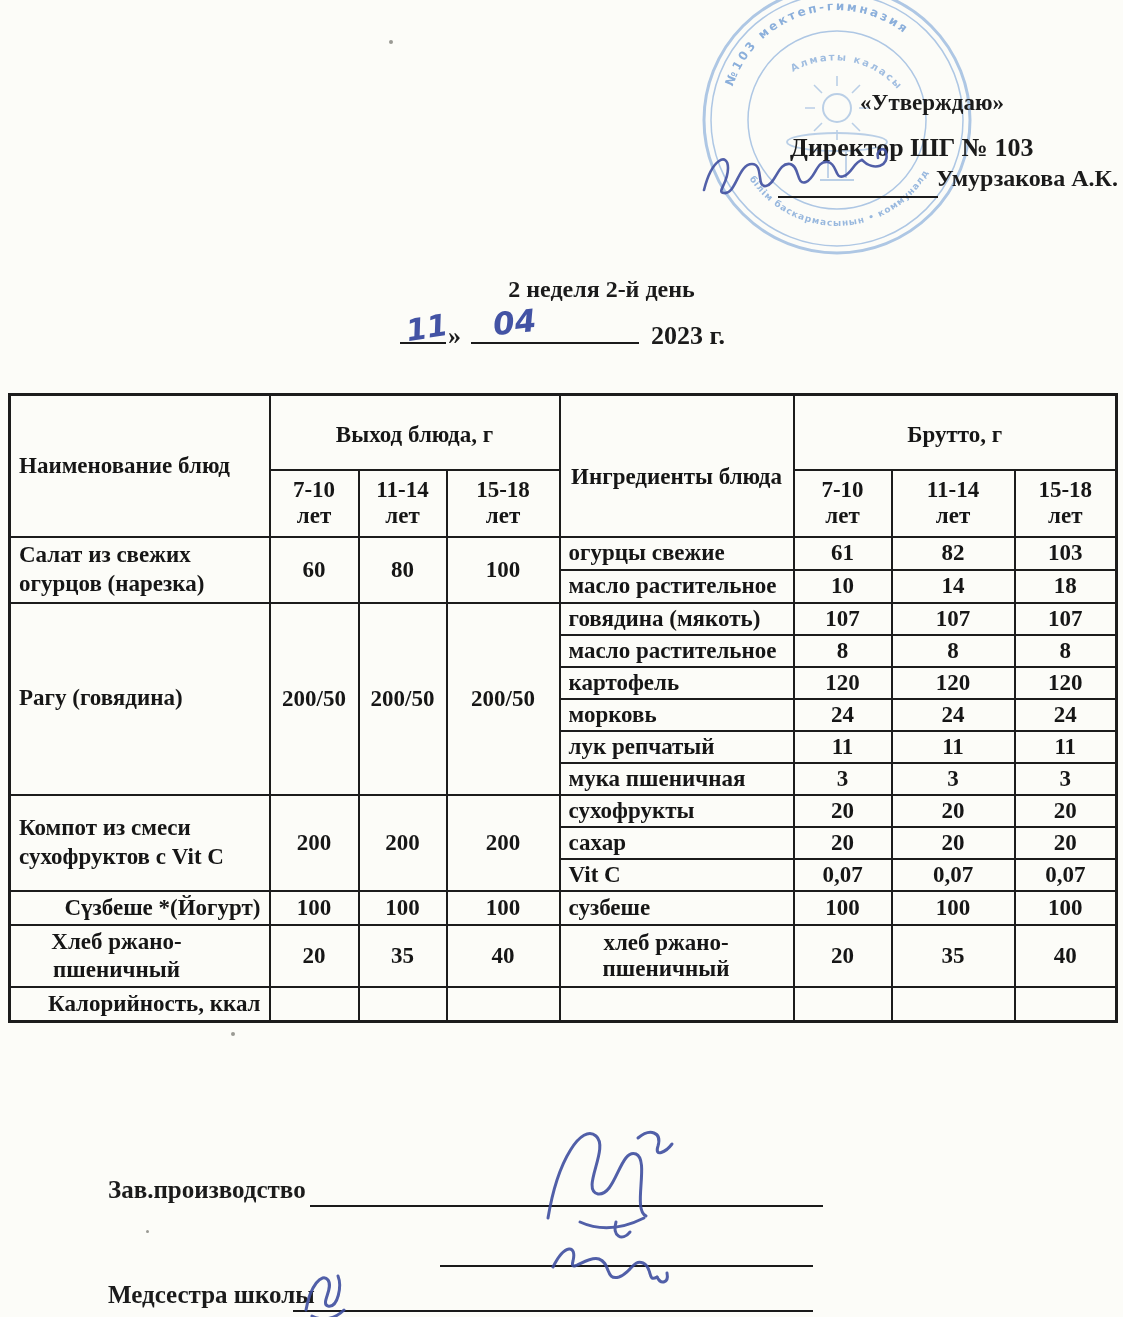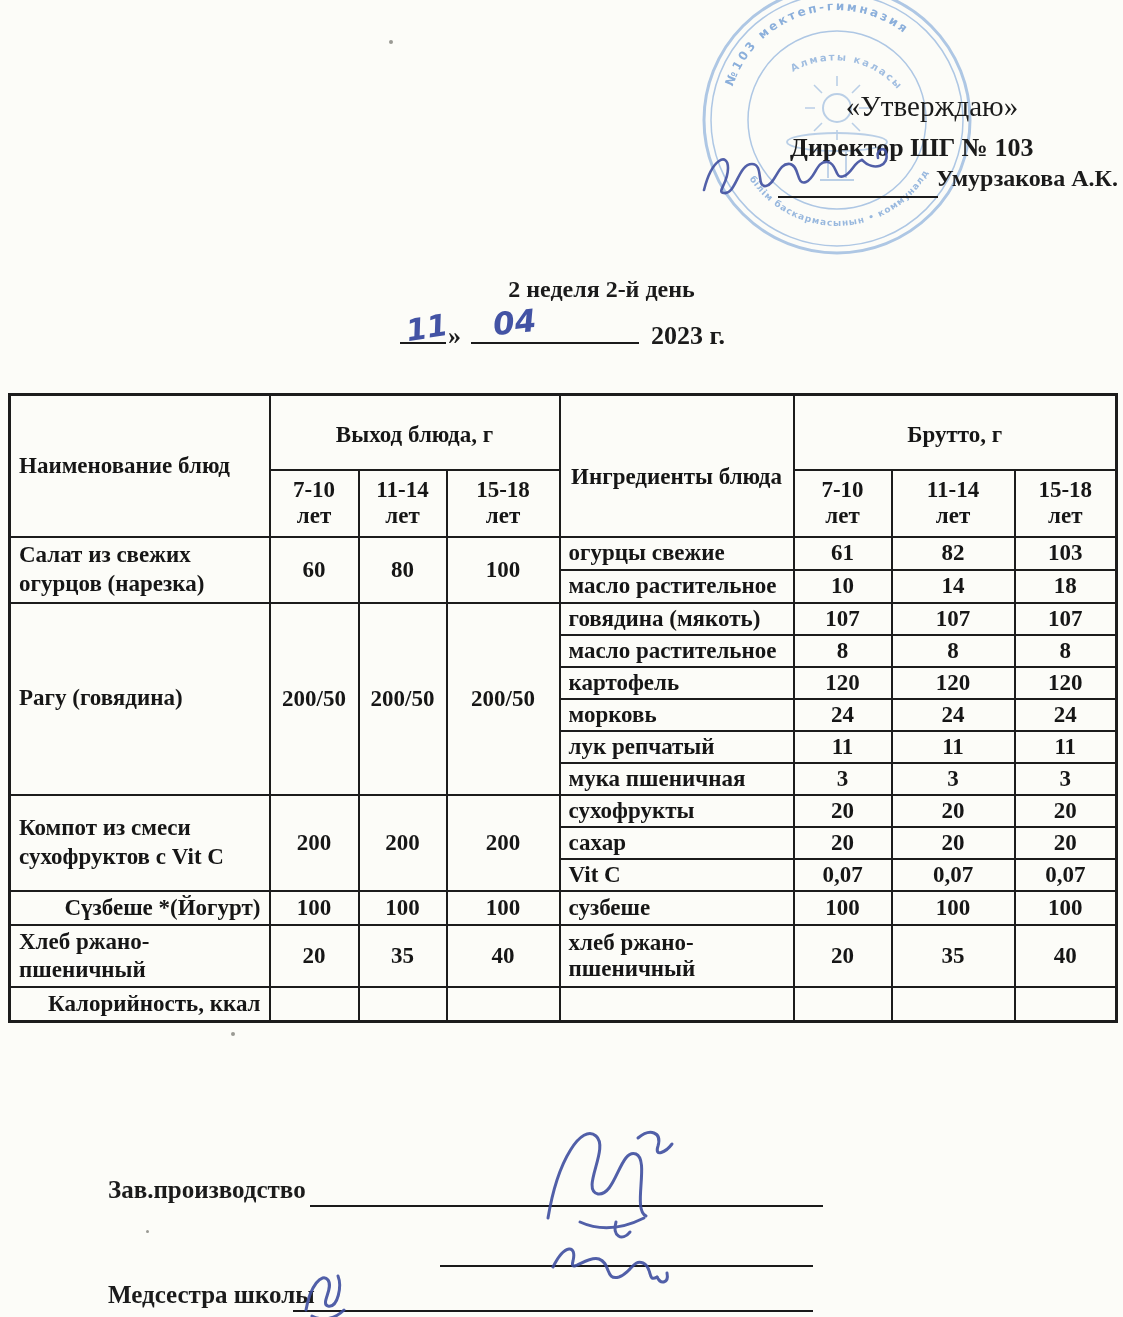--- a/index.html
+++ b/index.html
@@ -9,21 +9,21 @@
     width:1123px;height:1317px;
     background:#fcfcf8;
     font-family:"Liberation Serif","DejaVu Serif",serif;
     color:#1b1b1b;
     overflow:hidden;
   }
   
   .stamp{position:absolute;left:692px;top:-10px;width:300px;height:292px;}
   
   .approve-label{position:absolute;left:822px;top:90px;width:220px;text-align:center;
-    font-size:29px;font-weight:400;}
+    font-size:23px;font-weight:700;}
   .director-line{position:absolute;left:790px;top:133px;width:265px;text-align:left;
     font-size:26px;font-weight:700;}
   .director-name{position:absolute;left:936px;top:165px;font-size:24px;font-weight:700;}
   .director-underline{position:absolute;left:778px;top:196px;width:160px;height:2px;background:#1b1b1b;}
   .director-sig{position:absolute;left:692px;top:144px;width:260px;height:60px;}
   
   .title-week{position:absolute;left:40px;top:276px;width:1123px;text-align:center;
     font-size:24px;font-weight:700;}
   .title-menu{position:absolute;left:0;top:312px;width:1123px;display:flex;
     justify-content:center;align-items:baseline;font-size:26px;font-weight:700;}
@@ -40,21 +40,21 @@
     width:1107px;font-size:23px;font-weight:700;color:#161616;}
   table.menu td{border:2px solid #1c1c1c;padding:2px 8px;vertical-align:middle;overflow:hidden;}
   table.menu{border:3px solid #1c1c1c;}
   td.center{text-align:center;}
   td.vt{vertical-align:top;}
   td.dish{text-align:left;vertical-align:top;padding-top:4px;line-height:1.22;}
   td.dish-mid{text-align:right;vertical-align:middle;line-height:1.22;}
   td.ing{text-align:left;padding-left:8px;}
   .hdr-dish{text-align:left;padding-left:10px;font-family:Liberation Serif, serif;}
   .age .u{display:block;line-height:1.15;}
-  .force-wrap{display:inline-block;max-width:195px;}
+  .force-wrap{display:inline-block;max-width:195px;text-align:center;}
   tr.hh1{height:75px;} tr.hh2{height:67px;}
   tr.r33{height:33px;} tr.r31{height:31px;} tr.r28{height:28px;}
   tr.r50{height:50px;} tr.r32{height:32px;}
   
   .f-label{position:absolute;font-size:25px;font-weight:700;left:108px;}
   .f-line{position:absolute;height:2px;background:#1a1a1a;}
   .sig{position:absolute;}
   
   .speck{position:absolute;border-radius:50%;background:#9a9a94;}
 </style>

